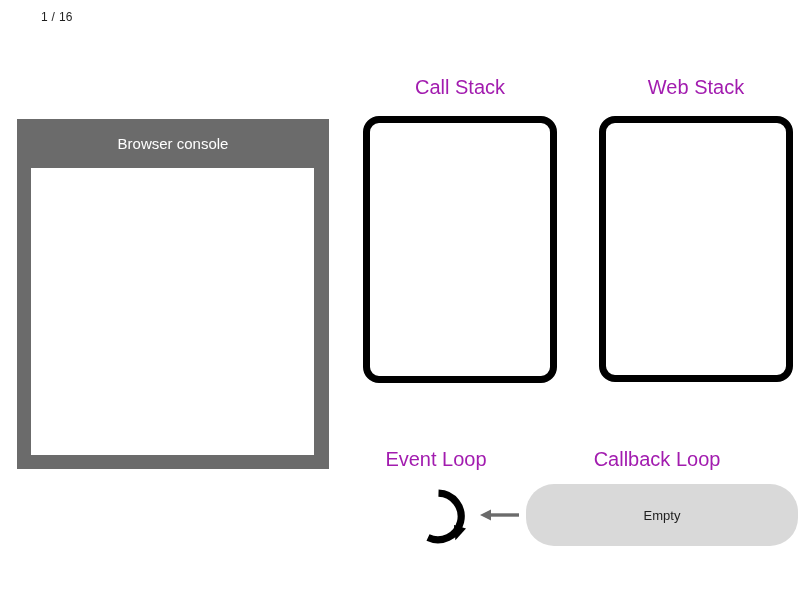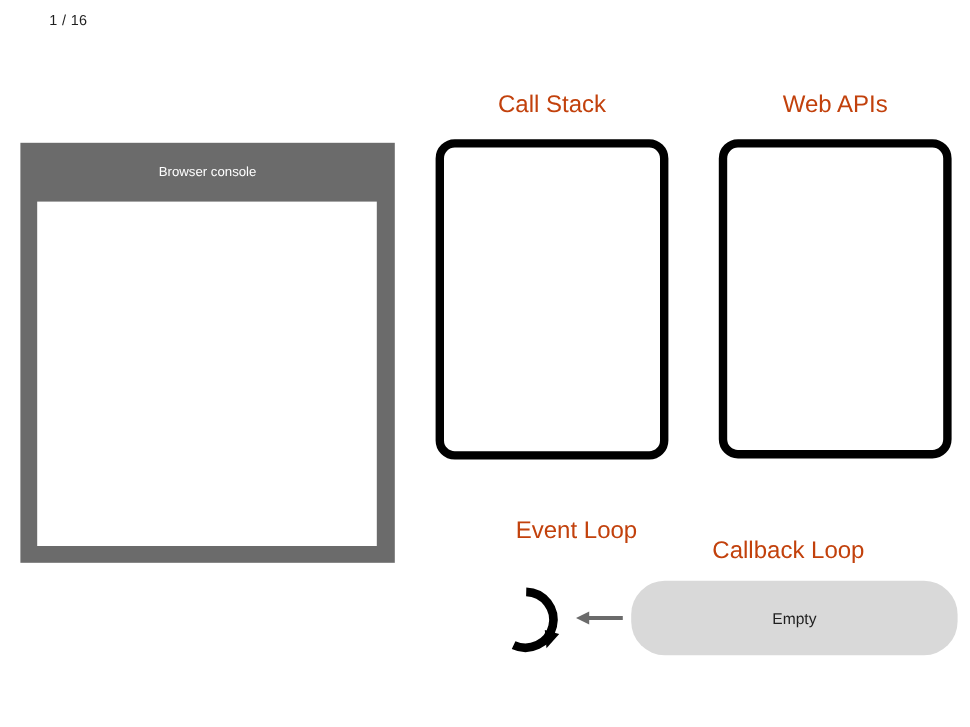--- a/index.html
+++ b/index.html
@@ -39,21 +39,21 @@
   }
   .console-title {
     position: absolute;
     left: 0;
     top: 0;
     width: 100%;
     height: 50px;
     line-height: 50px;
     text-align: center;
     color: #ffffff;
-    font-size: 11px;
+    font-size: 15px;
   }
   .console-screen {
     position: absolute;
     left: 14px;
     top: 49px;
     width: 283px;
     height: 287px;
     background: #ffffff;
   }
   .console-output {
@@ -64,21 +64,21 @@
     font-size: 12px;
     color: #111111;
     white-space: pre-wrap;
     line-height: 1.35;
   }
 
   
   .panel-heading {
     position: absolute;
     font-size: 20px;
-    color: #c2410c;
+    color: #a21caf;
     text-align: center;
     white-space: nowrap;
   }
   .rounded-box {
     position: absolute;
     border: 7px solid #000000;
     border-radius: 16px;
     background: #ffffff;
     box-sizing: border-box;
   }
@@ -93,21 +93,21 @@
     font-size: 13px;
   }
 
   #call-stack-heading { left: 363px; top: 76px; width: 194px; }
   #call-stack-box     { left: 363px; top: 116px; width: 194px; height: 267px; }
 
   #web-apis-heading   { left: 599px; top: 76px; width: 194px; }
   #web-apis-box       { left: 599px; top: 116px; width: 194px; height: 266px; }
 
   
-  #event-loop-heading { left: 341px; top: 431px; width: 190px; text-align: right; }
+  #event-loop-heading { left: 341px; top: 448px; width: 190px; }
   .event-loop-icon {
     position: absolute;
     left: 409px;
     top: 487px;
     width: 59px;
     height: 59px;
   }
 
   .flow-arrow {
     position: absolute;
@@ -146,21 +146,21 @@
   <div class="console-screen">
     <div class="console-output"></div>
   </div>
 </div>
 
 <div class="panel-heading" id="call-stack-heading">Call Stack</div>
 <div class="rounded-box" id="call-stack-box">
   <div class="box-contents"></div>
 </div>
 
-<div class="panel-heading" id="web-apis-heading">Web APIs</div>
+<div class="panel-heading" id="web-apis-heading">Web Stack</div>
 <div class="rounded-box" id="web-apis-box">
   <div class="box-contents"></div>
 </div>
 
 <div class="panel-heading" id="event-loop-heading">Event Loop</div>
 <div class="event-loop-icon">
   <svg viewBox="0 0 59 59" width="59" height="59" aria-hidden="true">
     <path d="M 29.5 6.2
              A 23.3 23.3 0 1 1 19.0 50.6" fill="none" stroke="#000000" stroke-width="7.2" stroke-linecap="butt"></path>
     <polygon points="45.0,38.0 57.0,41.4 46.4,53.2" fill="#000000"></polygon>

